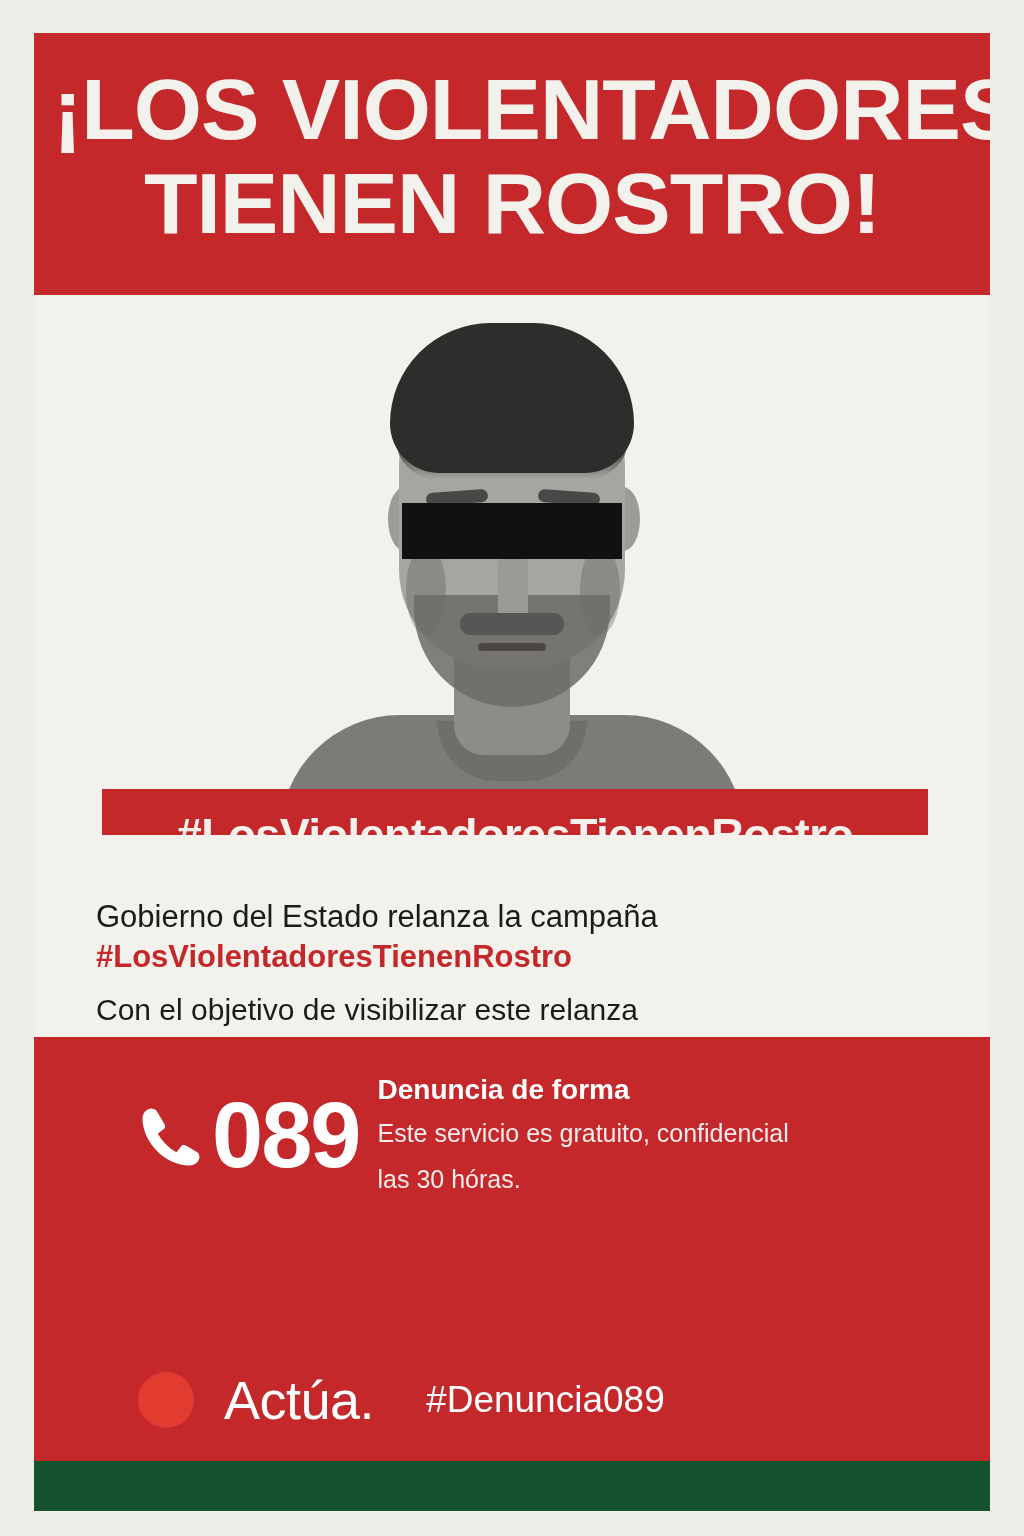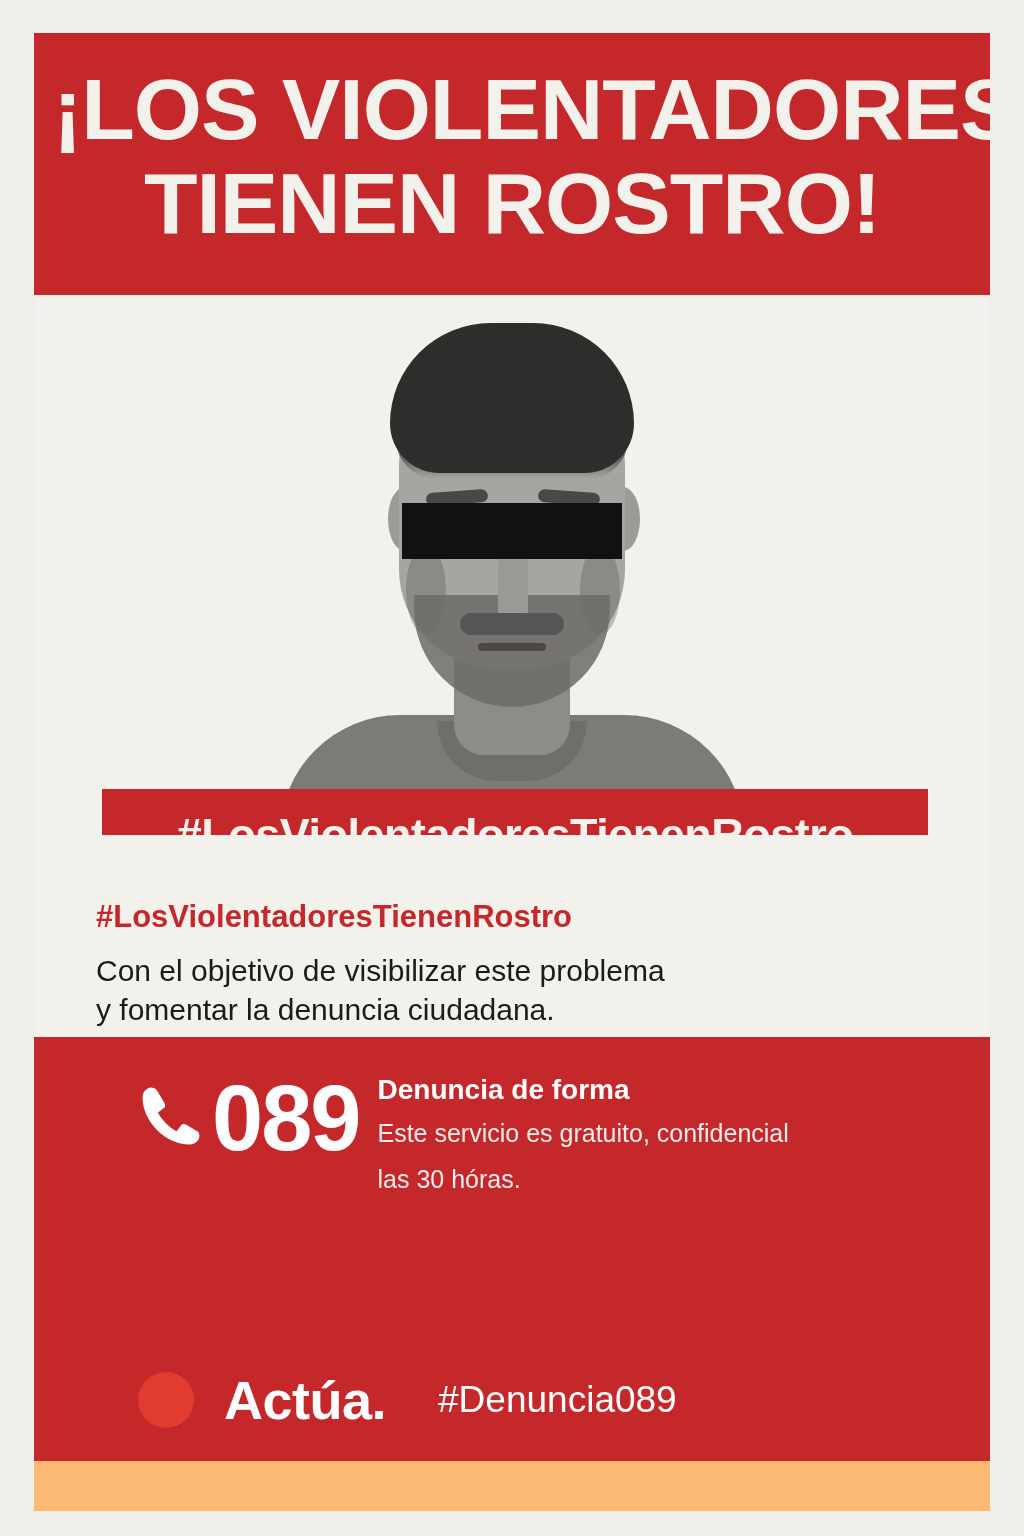--- a/index.html
+++ b/index.html
@@ -13,21 +13,21 @@
     font-family: "Liberation Sans", sans-serif;
     overflow: hidden;
   }
 
   .poster {
     position: absolute;
     left: 34px;
     top: 33px;
     width: 956px;
     height: 1478px;
-    background: #fdba74;
+    background: #14532d;
     overflow: hidden;
   }
 
   
   .headline {
     background: #c4282b;
     padding: 34px 28px 26px 28px;
     box-sizing: border-box;
     height: 262px;
   }
@@ -241,21 +241,21 @@
   
   .footer {
     background: #c4282b;
     height: 424px;
     padding: 34px 56px 0 56px;
     box-sizing: border-box;
     position: relative;
   }
   .call-row {
     display: flex;
-    align-items: flex-start;
+    align-items: center;
   }
   .phone-icon {
     width: 70px;
     height: 78px;
     flex: 0 0 auto;
     margin: 6px 6px 0 46px;
   }
   .number {
     color: #ffffff;
     font-size: 92px;
@@ -294,21 +294,21 @@
     width: 56px;
     height: 56px;
     border-radius: 50%;
     background: #e23b30;
     flex: 0 0 auto;
     margin-left: 48px;
   }
   .actua {
     color: #ffffff;
     font-size: 54px;
-    font-weight: bold;
+    font-weight: normal;
     margin-left: 30px;
     letter-spacing: -0.5px;
   }
   .tags {
     margin-left: 52px;
     color: #ffffff;
   }
   .tags div {
     font-size: 37px;
     font-weight: normal;
@@ -343,22 +343,23 @@
       <div class="mouth"></div>
       <div class="censor-bar"></div>
     </div>
 
     <div class="hashtag-band">
       <span>#LosViolentadoresTienenRostro</span>
     </div>
   </div>
 
   <div class="body-copy">
+    <p>Gobierno del Estado relanza la campaña</p>
     <p class="accent">#LosViolentadoresTienenRostro</p>
-    <p class="sub">Con el objetivo de visibilizar este problema</p>
+    <p class="sub">Con el objetivo de visibilizar este relanza</p>
     <p class="sub">y fomentar la denuncia ciudadana.</p>
   </div>
 
   <div class="footer">
     <div class="call-row">
       <svg class="phone-icon" viewBox="0 0 64 64">
         <path d="M14 6c-4 0-8 4-8 9 0 22 21 43 43 43 5 0 9-4 9-8 0-2-1-3-2-4l-10-6c-2-1-4-1-5 1l-4 5c-7-4-13-10-17-17l5-4c2-1 2-3 1-5l-6-10c-1-2-3-4-6-4z" fill="#ffffff"></path>
       </svg>
       <div class="number">089</div>
       <div class="call-text">

